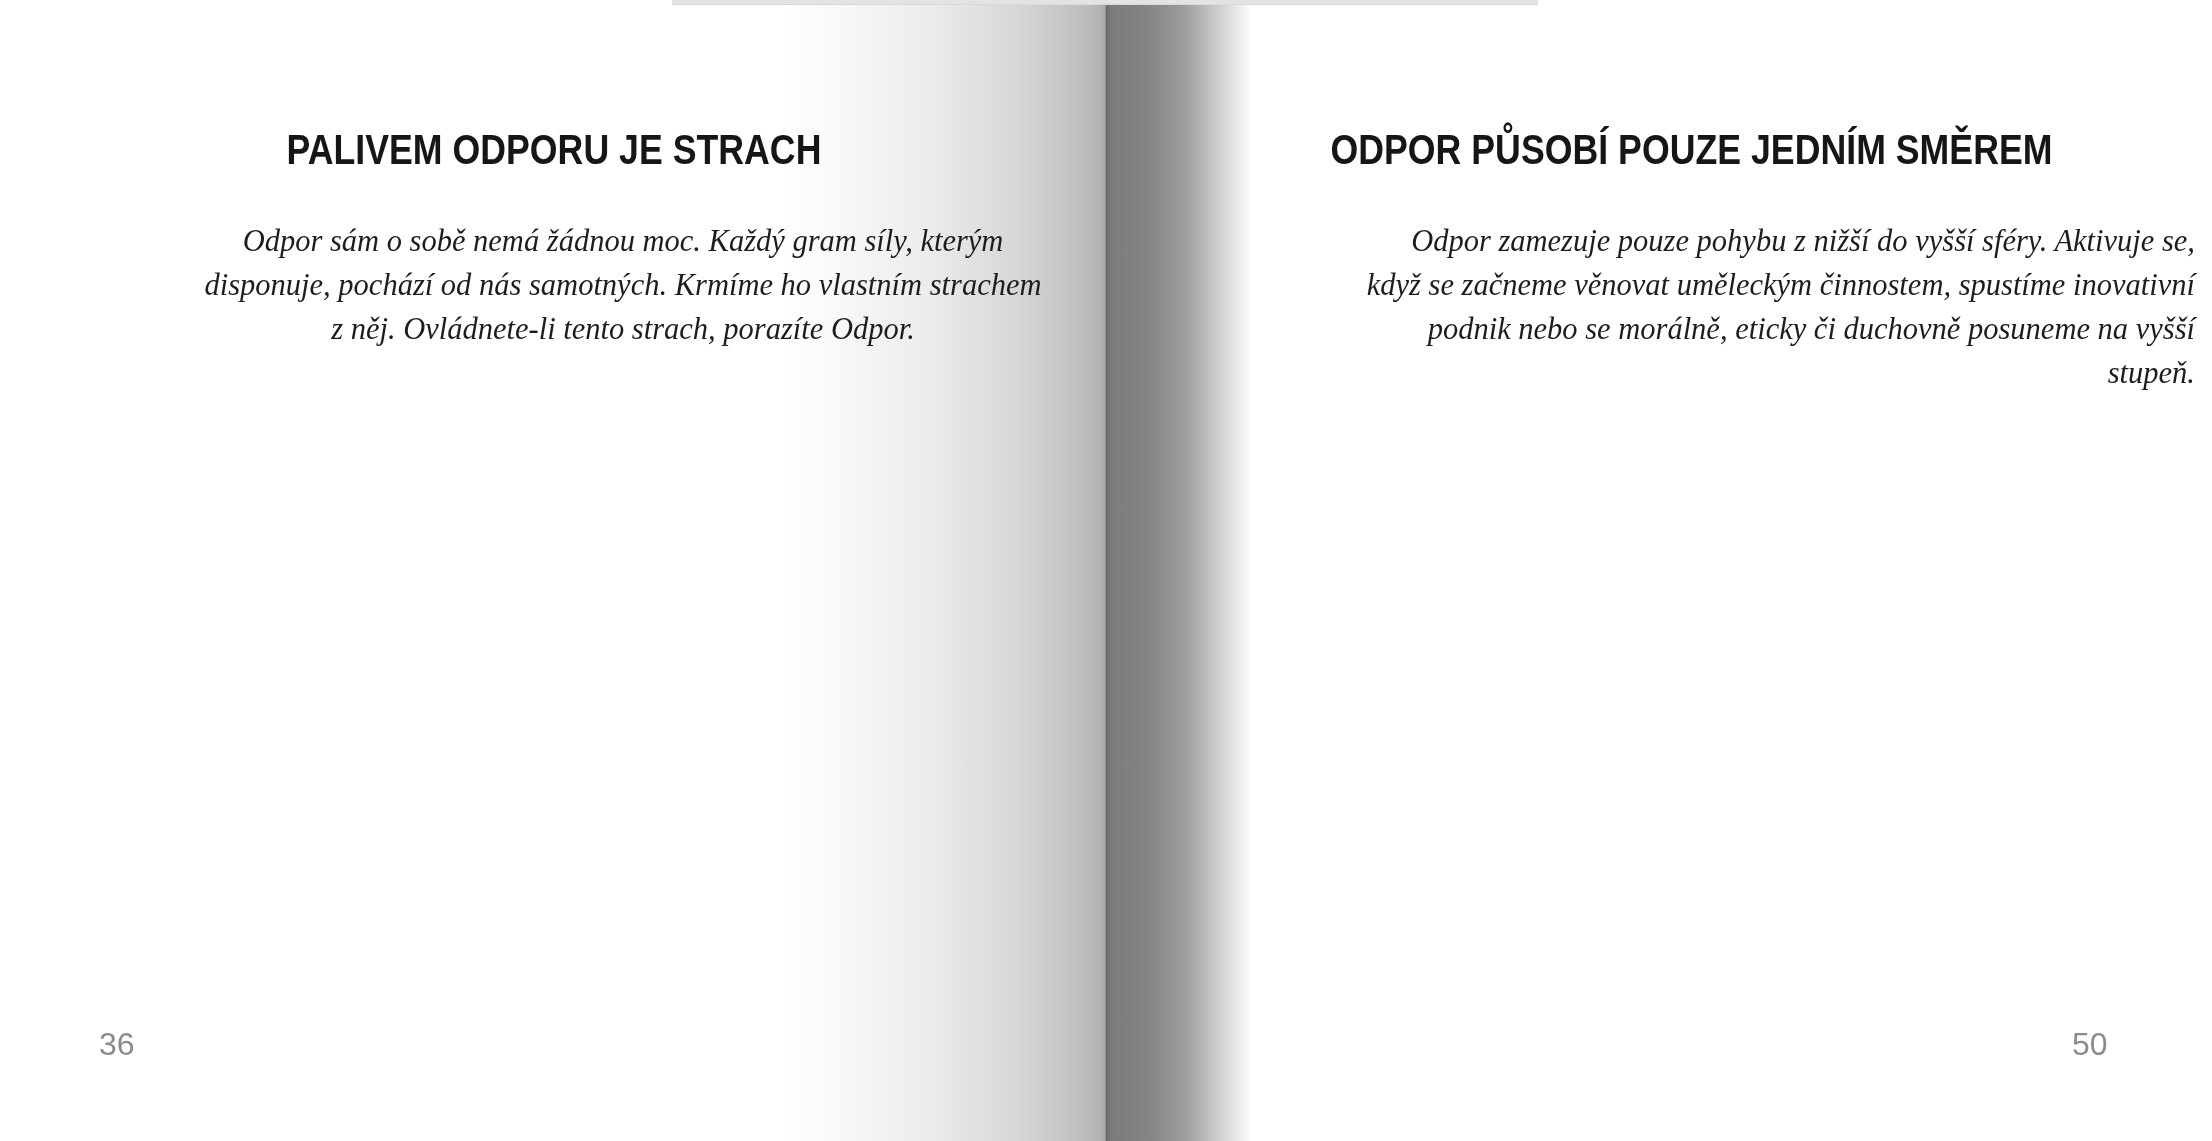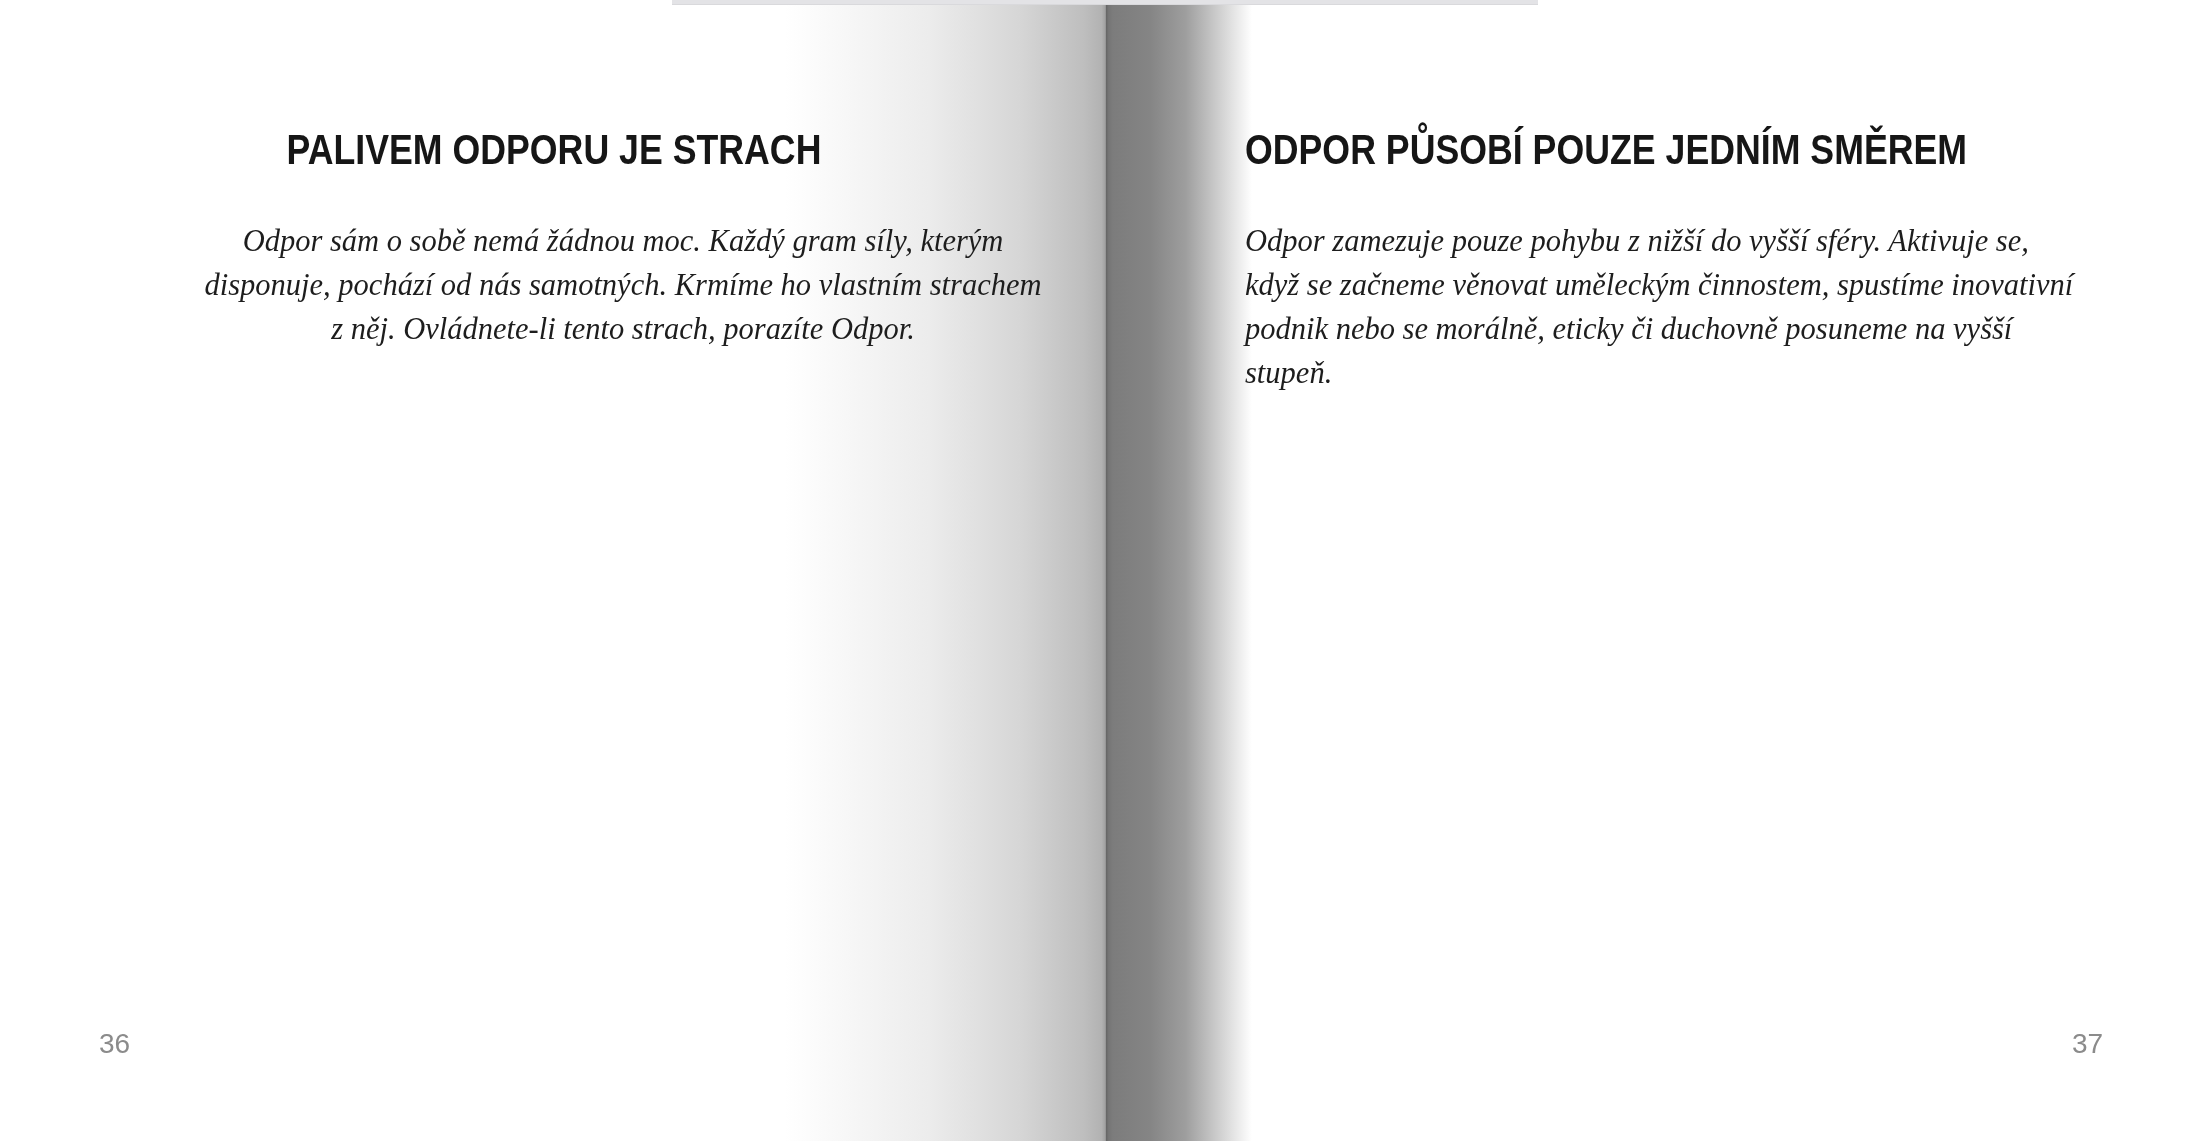--- a/index.html
+++ b/index.html
@@ -52,21 +52,21 @@
     height: 4px;
     background: #e3e3e6;
     border-bottom: 1px solid #d9d9dc;
   }
   .page-text {
     position: absolute;
     top: 128px;
     z-index: 2;
   }
   .page-text.left  { left: 163px;  width: 920px; text-align: center; }
-  .page-text.right { left: 1245px; width: 950px; }
+  .page-text.right { left: 1245px; width: 950px; text-align: right; }
   h1.heading {
     margin: 0 0 47px 0;
     font-family: "Liberation Sans", sans-serif;
     font-weight: bold;
     font-size: 42px;
     line-height: 44px;
     letter-spacing: 0px;
     color: #161616;
     white-space: nowrap;
     transform: scaleX(0.85);
@@ -78,21 +78,21 @@
     line-height: 44px;
     color: #1d1d1d;
     white-space: pre-line;
     font-style: italic;
   }
   .pagenum {
     position: absolute;
     top: 1028px;
     z-index: 2;
     font-family: "Liberation Sans", sans-serif;
-    font-size: 28px;
+    font-size: 32px;
     line-height: 32px;
     color: #8b8b8b;
   }
   .pagenum.left  { left: 99px; }
   .pagenum.right { left: 2072px; }
 </style>
 </head>
 <body>
 
 <div class="spread">
@@ -110,15 +110,15 @@
   <section class="page-text right">
     <h1 class="heading">ODPOR PŮSOBÍ POUZE JEDNÍM SMĚREM</h1>
     <p class="body-para">Odpor zamezuje pouze pohybu z nižší do vyšší sféry. Aktivuje se,
 když se začneme věnovat uměleckým činnostem, spustíme inovativní
 podnik nebo se morálně, eticky či duchovně posuneme na vyšší
 stupeň.</p>
   </section>
 
   <div class="pagenum left">36</div>
 
-  <div class="pagenum right">37</div>
+  <div class="pagenum right">50</div>
 
 </div>
 
 </body></html>

